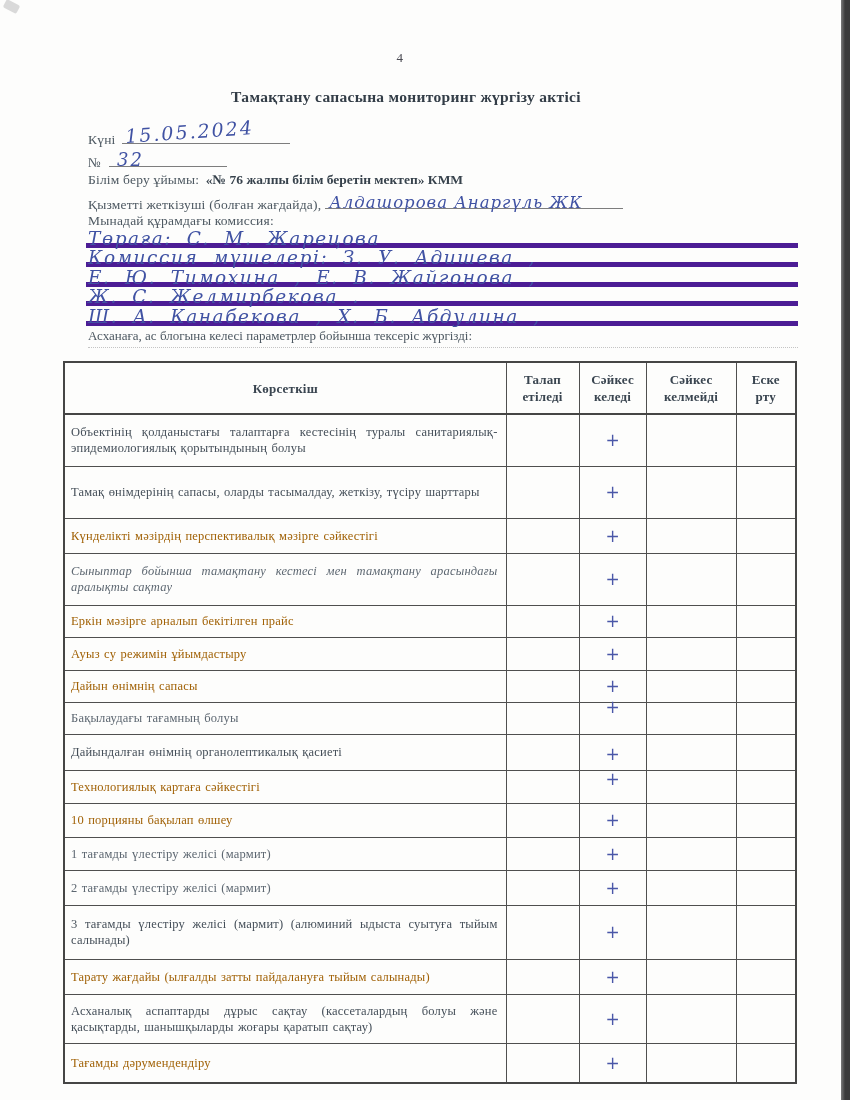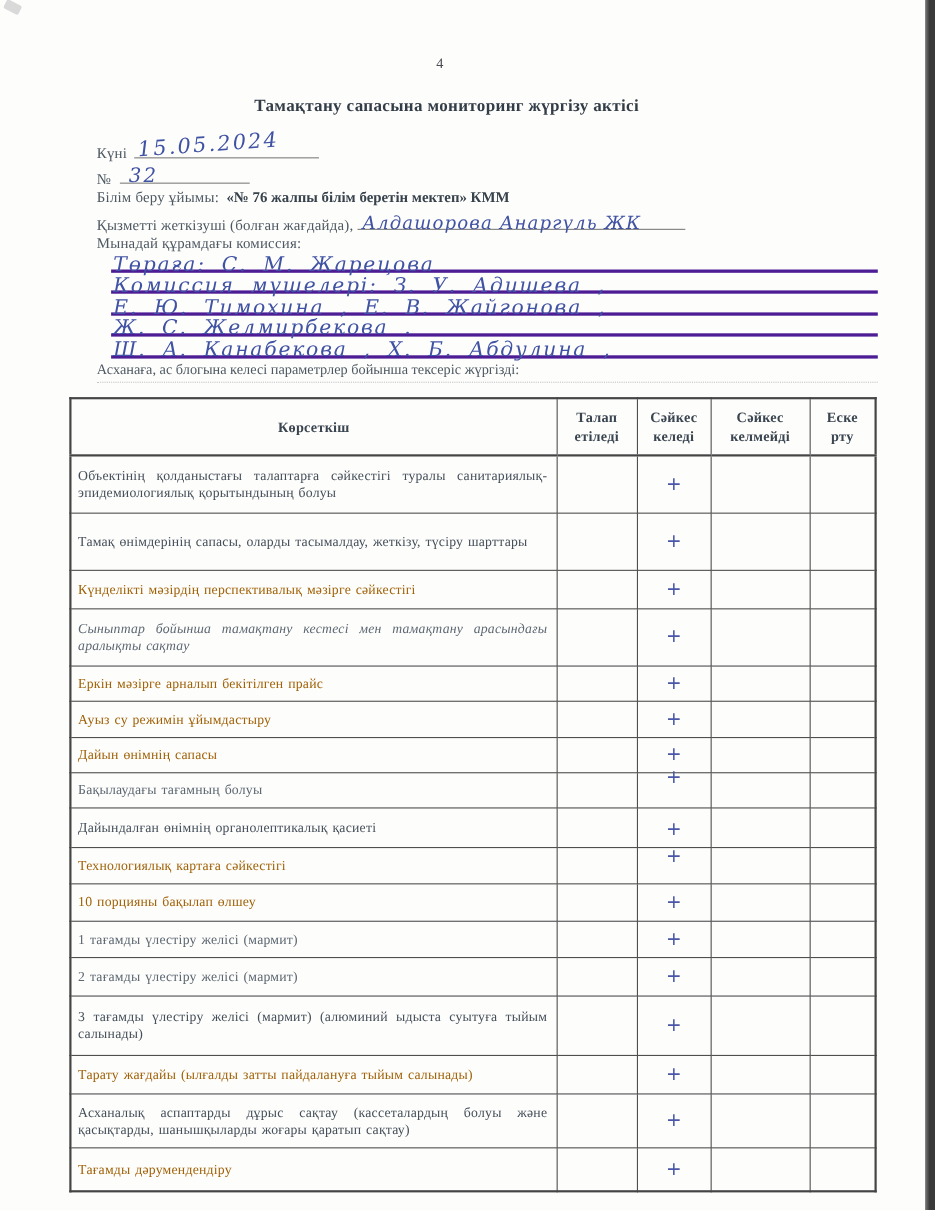--- a/index.html
+++ b/index.html
@@ -38,21 +38,21 @@
   .date-u { width:168px; height:16px; margin-left:6px; }
   .date-hw {
     position:absolute; left:4px; bottom:-4px; font-size:19px;
     letter-spacing:2px; transform:rotate(-4deg); transform-origin:left bottom; white-space:nowrap;
   }
   .num-u { width:118px; height:16px; margin-left:8px; }
   .num-hw { position:absolute; left:8px; bottom:-4px; font-size:18px; letter-spacing:2px; }
   .sup-u { width:298px; height:16px; margin-left:4px; }
   .sup-hw { position:absolute; left:4px; bottom:-4px; font-size:16.5px; letter-spacing:1px; white-space:nowrap; }
   .commission-lines { position:absolute; left:86px; top:228px; width:712px; }
-  .hw-line { height:19.5px; border-bottom:3px solid #4c1d95; position:relative;margin-left:15px; }
+  .hw-line { height:19.5px; border-bottom:5px solid #4c1d95; position:relative; }
   .hw-line .hw {
     position:absolute; left:2px; bottom:-6px; font-size:18.5px;
     letter-spacing:1.6px; word-spacing:7px; white-space:nowrap;
   }
   .intro-line {
     position:absolute; left:88px; top:328px; width:710px;
     font-size:13px; color:#4d5861; border-bottom:1px dotted #c4c4c4; padding-bottom:3px;
   }
   .check-table {
     position:absolute; left:63px; top:361px; width:732px;
@@ -141,21 +141,21 @@
       <tr id="header-row">
           <th>Көрсеткіш</th>
           <th>Талап етіледі</th>
           <th>Сәйкес келеді</th>
           <th>Сәйкес келмейді</th>
           <th>Еске рту</th>
         </tr>
     </thead>
     <tbody id="table-body">
         <tr style="height: 52px;">
-          <td class="cell-indicator ink-dark">Объектінің қолданыстағы талаптарға сәйкестігі туралы санитариялық-эпидемиологиялық қорытындының болуы</td>
+          <td class="cell-indicator ink-dark">Объектінің қолданыстағы талаптарға кестесінің туралы санитариялық-эпидемиологиялық қорытындының болуы</td>
           <td class="cell-mark"></td>
           <td class="cell-mark"><span>+</span></td>
           <td class="cell-mark"></td>
           <td class="cell-mark"></td>
         </tr>
         <tr style="height: 52px;">
           <td class="cell-indicator ink-dark">Тамақ өнімдерінің сапасы, оларды тасымалдау, жеткізу, түсіру шарттары</td>
           <td class="cell-mark"></td>
           <td class="cell-mark"><span>+</span></td>
           <td class="cell-mark"></td>

